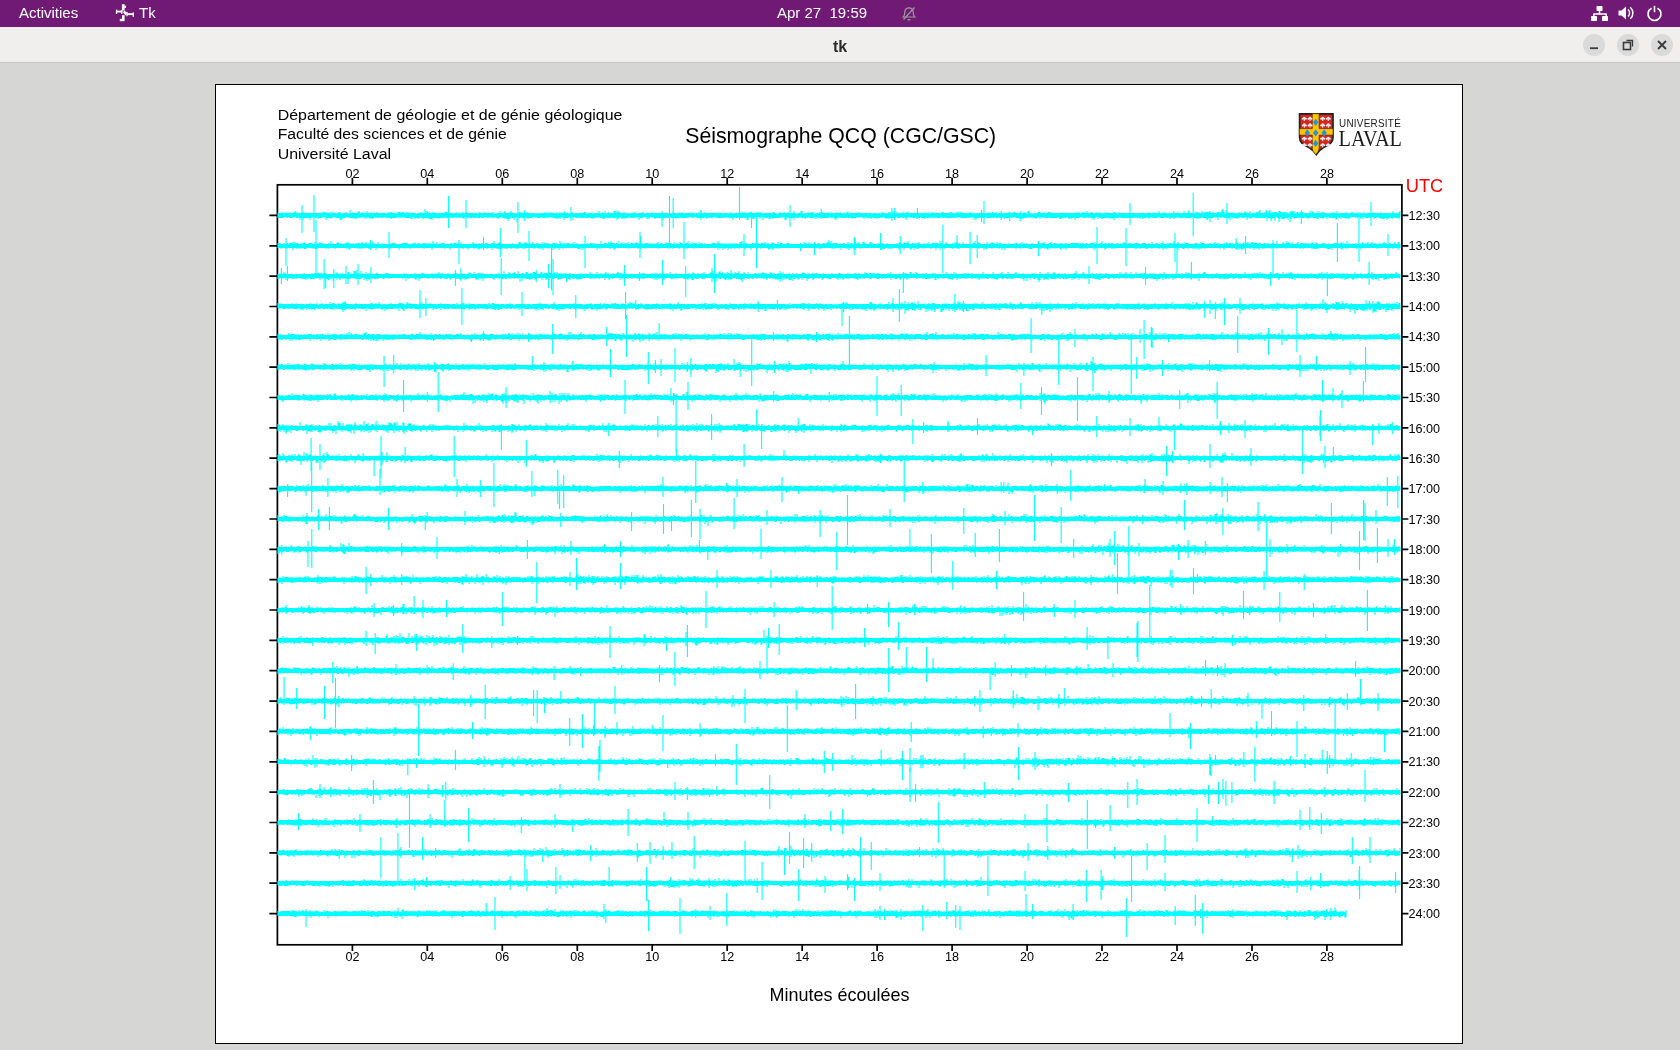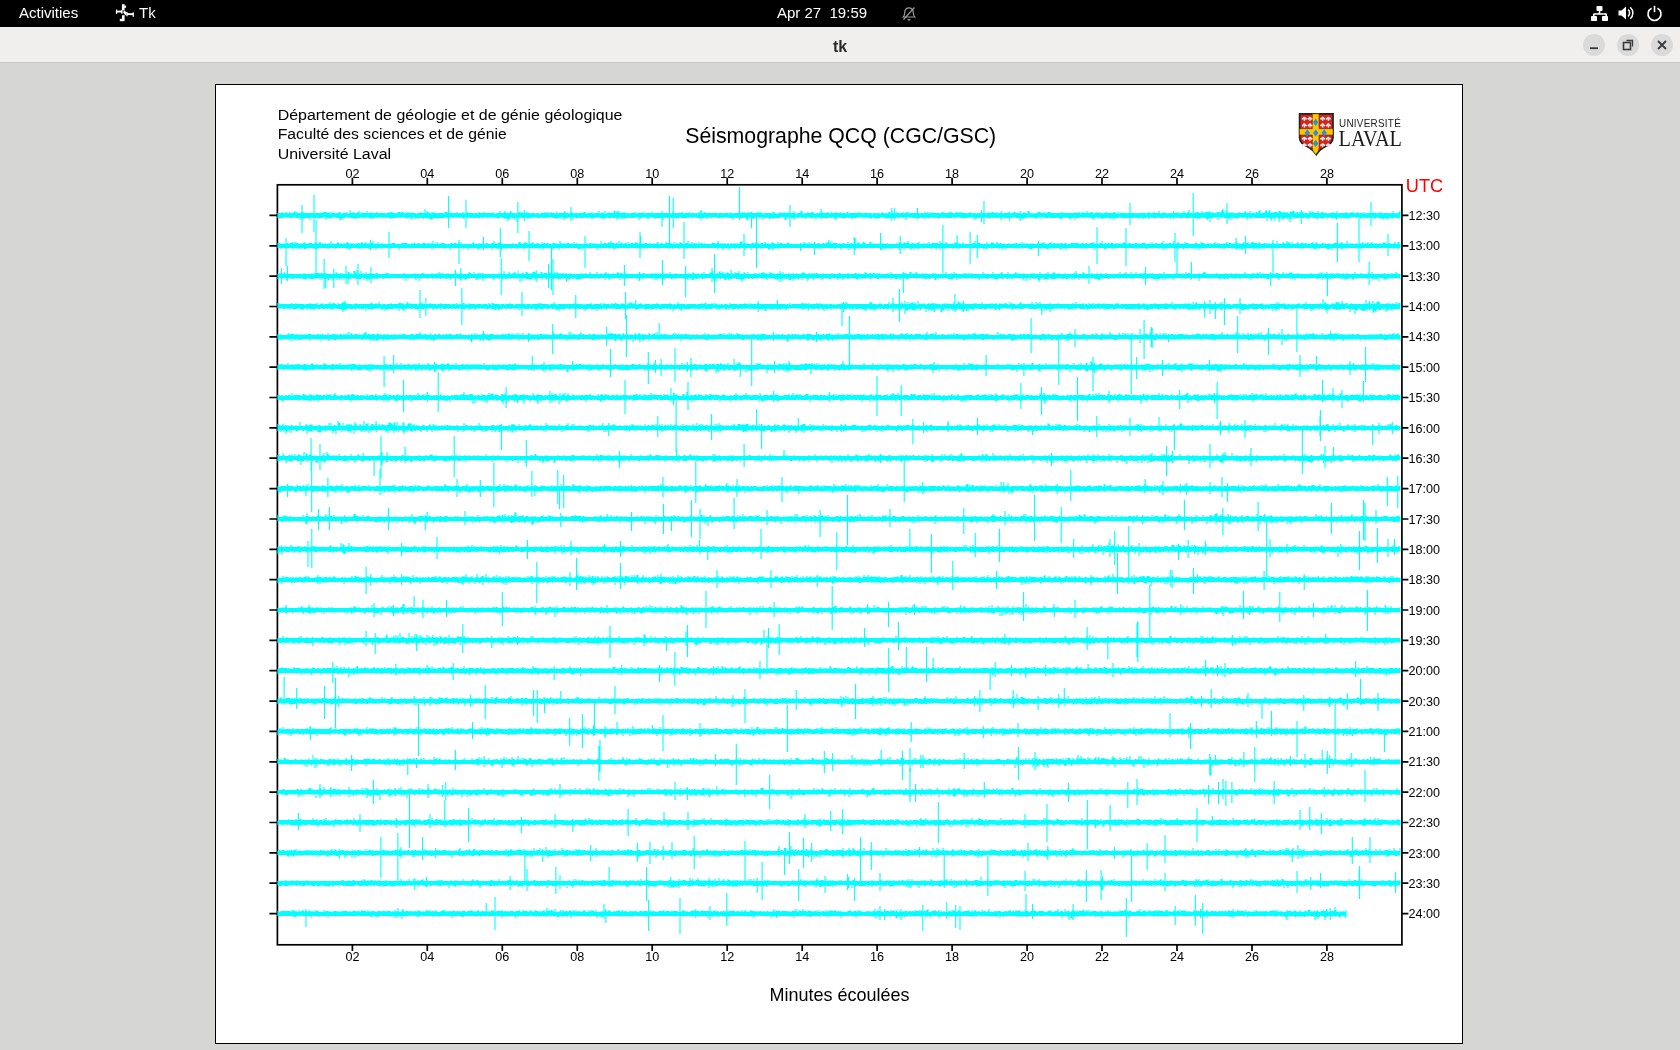--- a/index.html
+++ b/index.html
@@ -1,15 +1,15 @@
 <!DOCTYPE html>
 <html><head><meta charset="utf-8"><style>
 html,body{margin:0;padding:0;width:1680px;height:1050px;overflow:hidden}
 body{font-family:"Liberation Sans",sans-serif;background:#d6d6d4;position:relative}
-.topbar{position:absolute;left:0;top:0;width:1680px;height:27px;background:#000000;color:#fff;font-size:15px}
+.topbar{position:absolute;left:0;top:0;width:1680px;height:27px;background:#701a75;color:#fff;font-size:15px}
 .titlebar{position:absolute;left:0;top:27px;width:1680px;height:36px;background:#f0efed;border-bottom:1px solid #c8c6c4;box-sizing:border-box}
 .tb{position:absolute;top:4px;color:#fff}
 </style></head>
 <body>
 <div class="topbar">
  <span class="tb" style="left:19px">Activities</span>
  <svg width="24" height="24" viewBox="0 0 24 24" style="position:absolute;left:113px;top:2px">
       <g fill="#fff">
         <rect x="8.9" y="2.2" width="2.7" height="6.2"></rect>
         <rect x="11.3" y="3.6" width="1.7" height="2.3"></rect>

